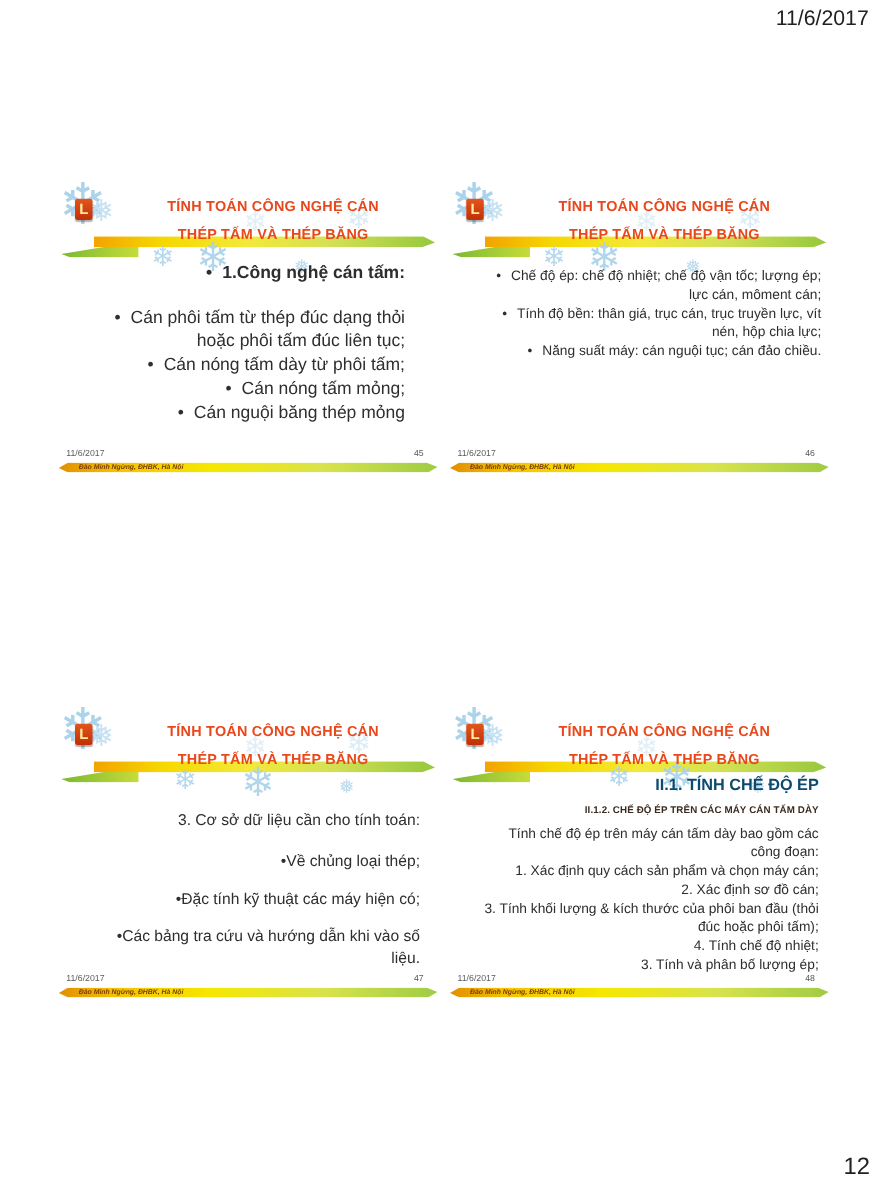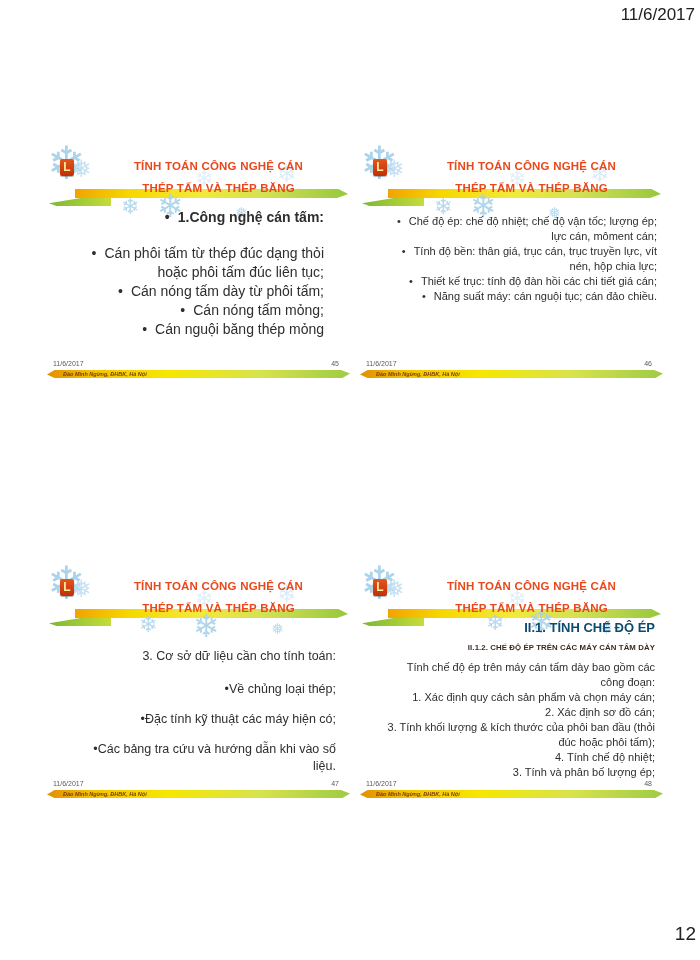--- a/index.html
+++ b/index.html
@@ -113,21 +113,20 @@
     <div class="hdr-wedge"></div>
     <div class="hdr-bar"></div>
     <span class="flake ft1">❄</span>
     <span class="flake ft2">❄</span>
     <span class="flake fa">❄</span>
     <span class="flake fb">❄</span>
     <span class="flake fc">❅</span>
     <div class="content c2">
       <p><span class="bu">•</span><span>Chế độ ép: chế độ nhiệt; chế độ vận tốc; lượng ép; lực cán, môment cán;</span></p>
       <p><span class="bu">•</span><span>Tính độ bền: thân giá, trục cán, trục truyền lực, vít nén, hộp chia lực;</span></p>
-      <p><span class="bu">•</span><span>Thiết kế trục: tính độ đàn hồi các chi tiết giá cán;</span></p>
       <p><span class="bu">•</span><span>Năng suất máy: cán nguội tục; cán đảo chiều.</span></p>
     </div>
     <div class="f-date">11/6/2017</div>
     <div class="f-num">46</div>
     <div class="f-bar">
         <span class="credit">Đào Minh Ngừng, ĐHBK, Hà Nội</span>
       </div>
   </div>
 
   <div class="slide s3">

